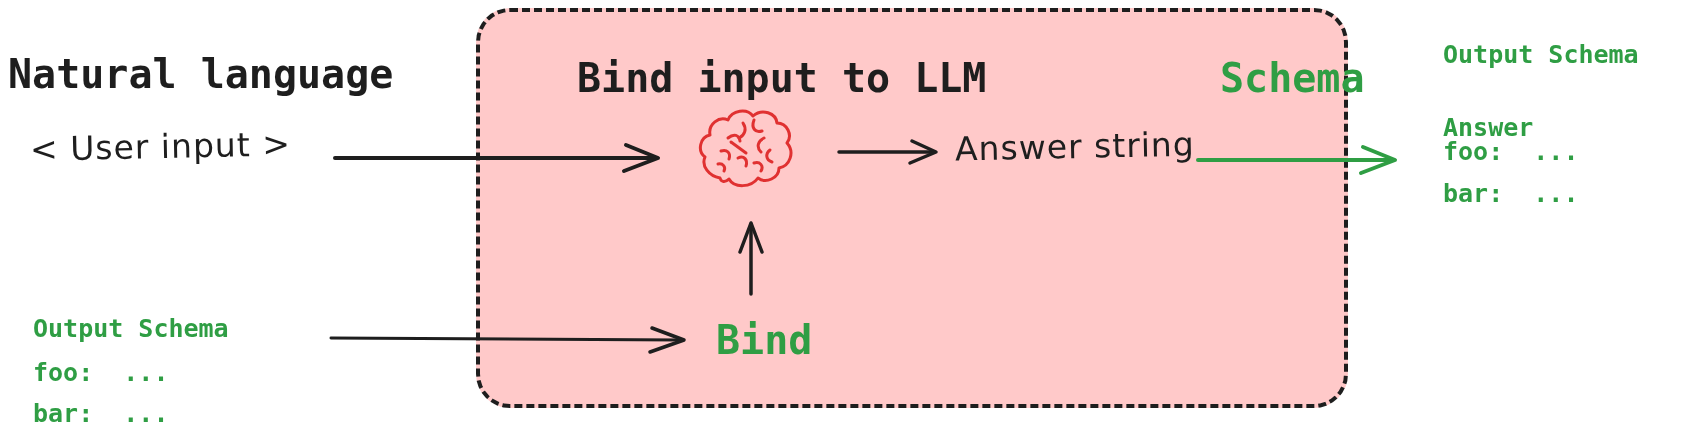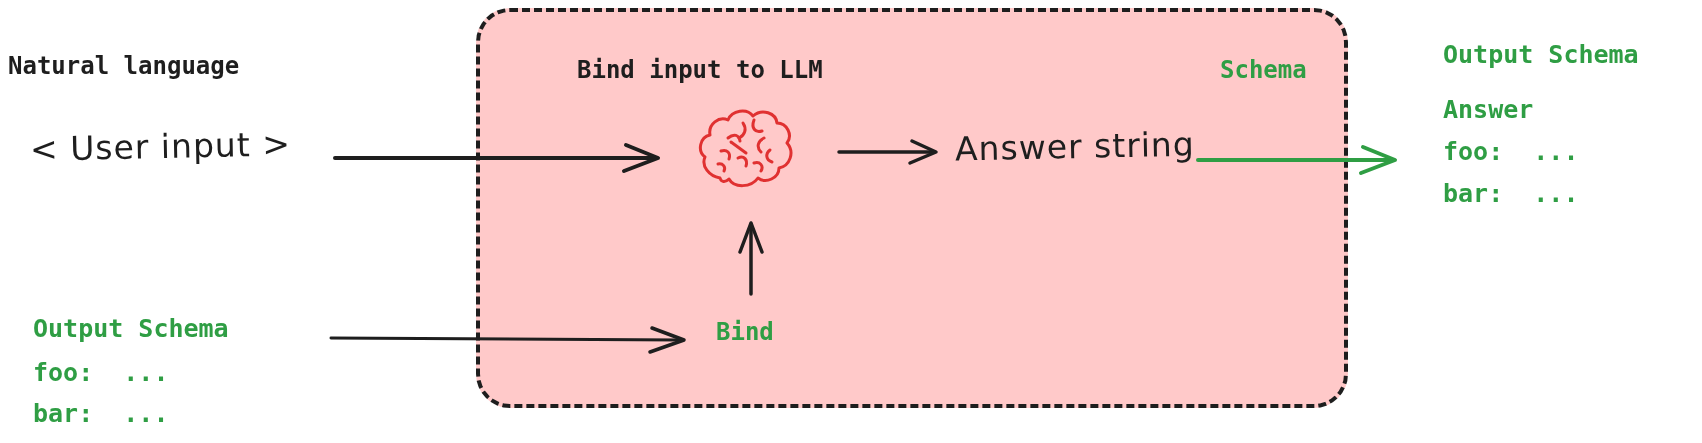--- a/index.html
+++ b/index.html
@@ -5,21 +5,21 @@
   :root{
     --background:#ffffff; --box_fill:#ffc9c9; --stroke_dark:#1e1e1e;
     --green:#2f9e44; --brain_red:#e03131;
   }
   *{margin:0;padding:0;box-sizing:border-box;}
   body{background:var(--background);font-family:"DejaVu Sans Mono",monospace;}
   .stage{position:relative;width:1702px;height:443px;background:var(--background);overflow:hidden;}
   .abs{position:absolute;white-space:pre;}
   .code{font-family:"DejaVu Sans Mono","Liberation Mono",monospace;font-weight:600;
         font-size:25px;line-height:1;color:var(--stroke_dark);}
-  .code-lg{font-size:24px;}
+  .code-lg{font-size:40px;}
   .green{color:var(--green);}
   .hand{font-family:"DejaVu Sans","Liberation Sans",sans-serif;font-weight:500;
         font-size:33px;line-height:1;color:var(--stroke_dark);transform:rotate(-1.2deg);
         letter-spacing:1px;}
   .llm-box{position:absolute;left:476px;top:8px;width:872px;height:400px;
            background:var(--box_fill);border:4px dashed var(--stroke_dark);border-radius:34px;}
   svg{display:block;overflow:visible;}
   .arrow-dark{color:var(--stroke_dark);}
   .arrow-green{color:var(--green);}
   .brain{color:var(--brain_red);}
@@ -85,18 +85,18 @@
   <div class="abs code code-lg green" style="left:716px;top:320px">Bind</div>
 
   <div>
     <div class="abs code green" style="left:33px;top:316px">Output Schema</div>
     <div class="abs code green" style="left:33px;top:360px">foo:  ...</div>
     <div class="abs code green" style="left:33px;top:401px">bar:  ...</div>
   </div>
 
   <div>
     <div class="abs code green" style="left:1443px;top:42px">Output Schema</div>
-    <div class="abs code green" style="left:1443px;top:97px">Answer</div>
+    <div class="abs code green" style="left:1443px;top:115px">Answer</div>
     <div class="abs code green" style="left:1443px;top:139px">foo:  ...</div>
     <div class="abs code green" style="left:1443px;top:181px">bar:  ...</div>
   </div>
 
 </div>
 
 </body></html>

